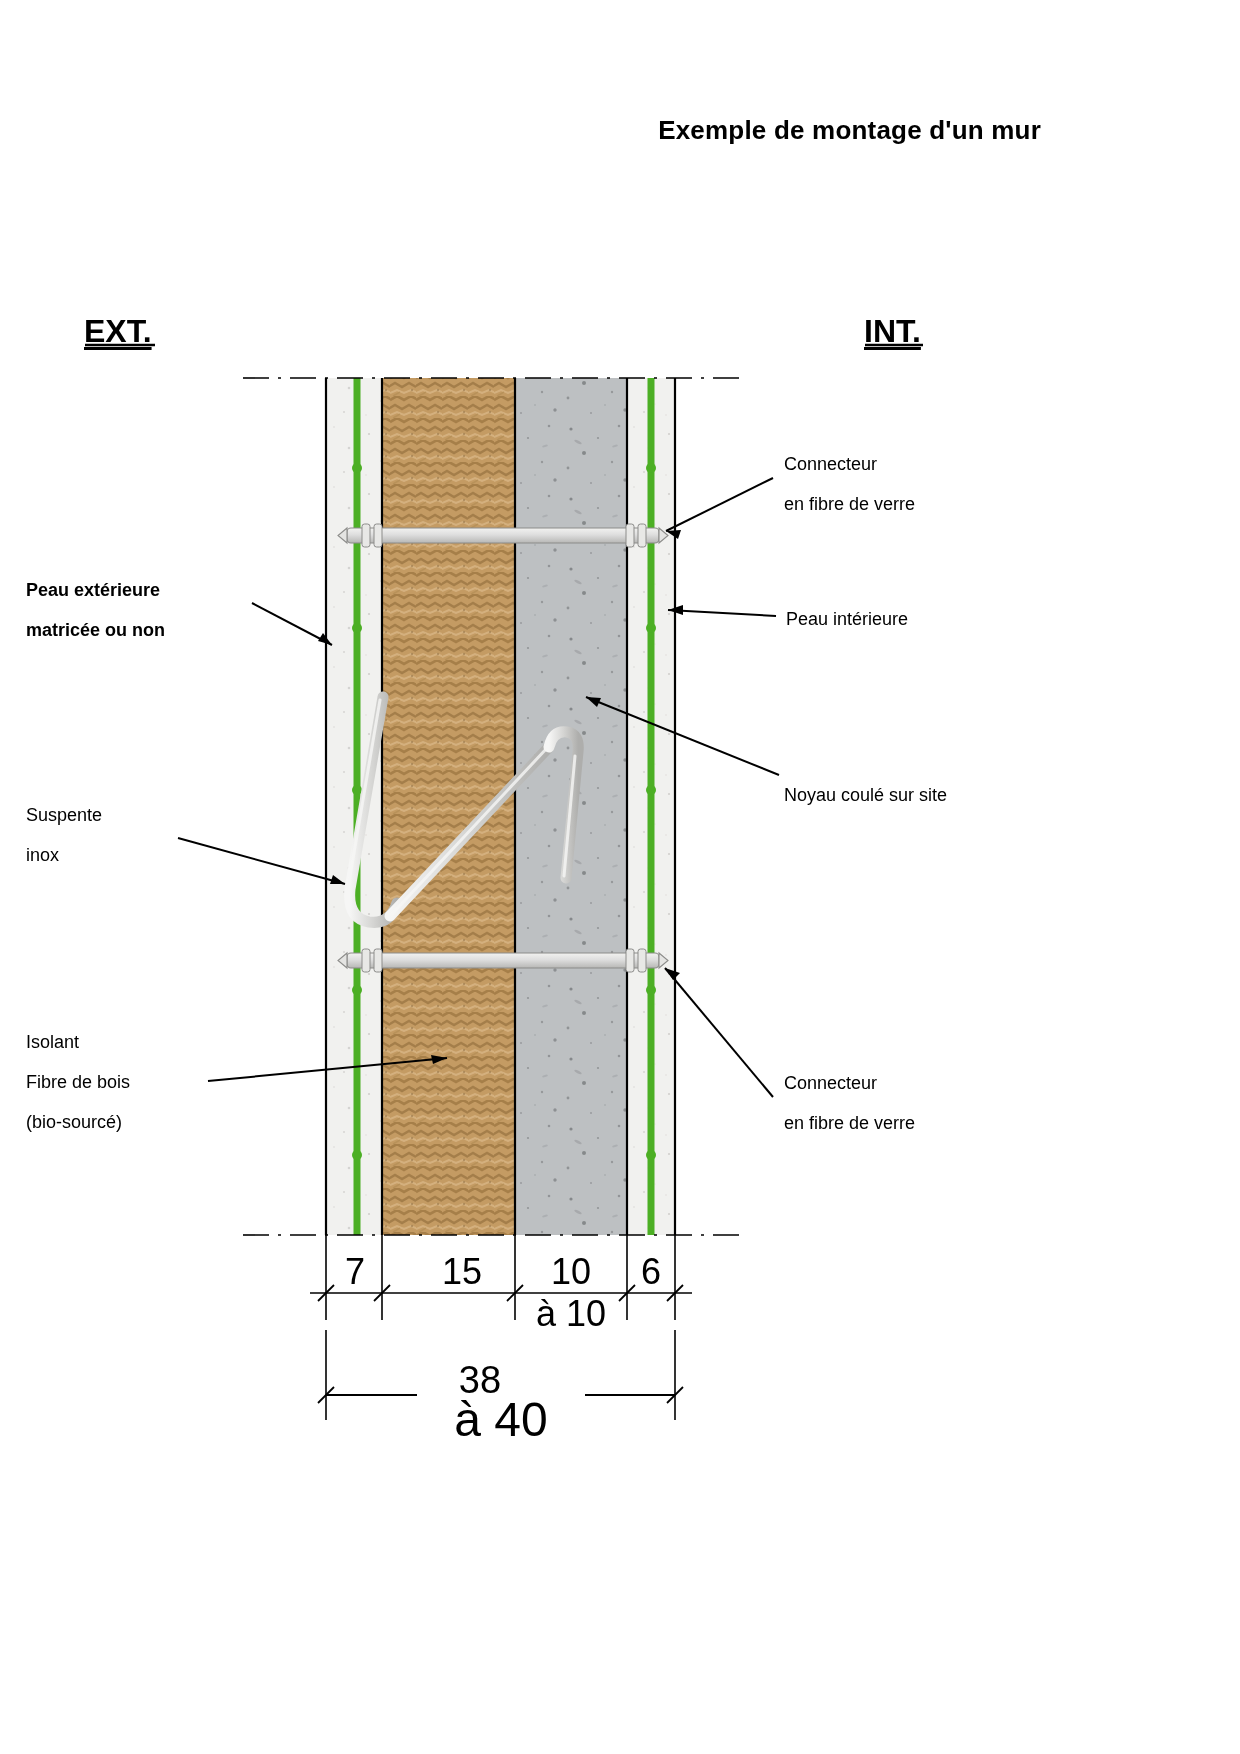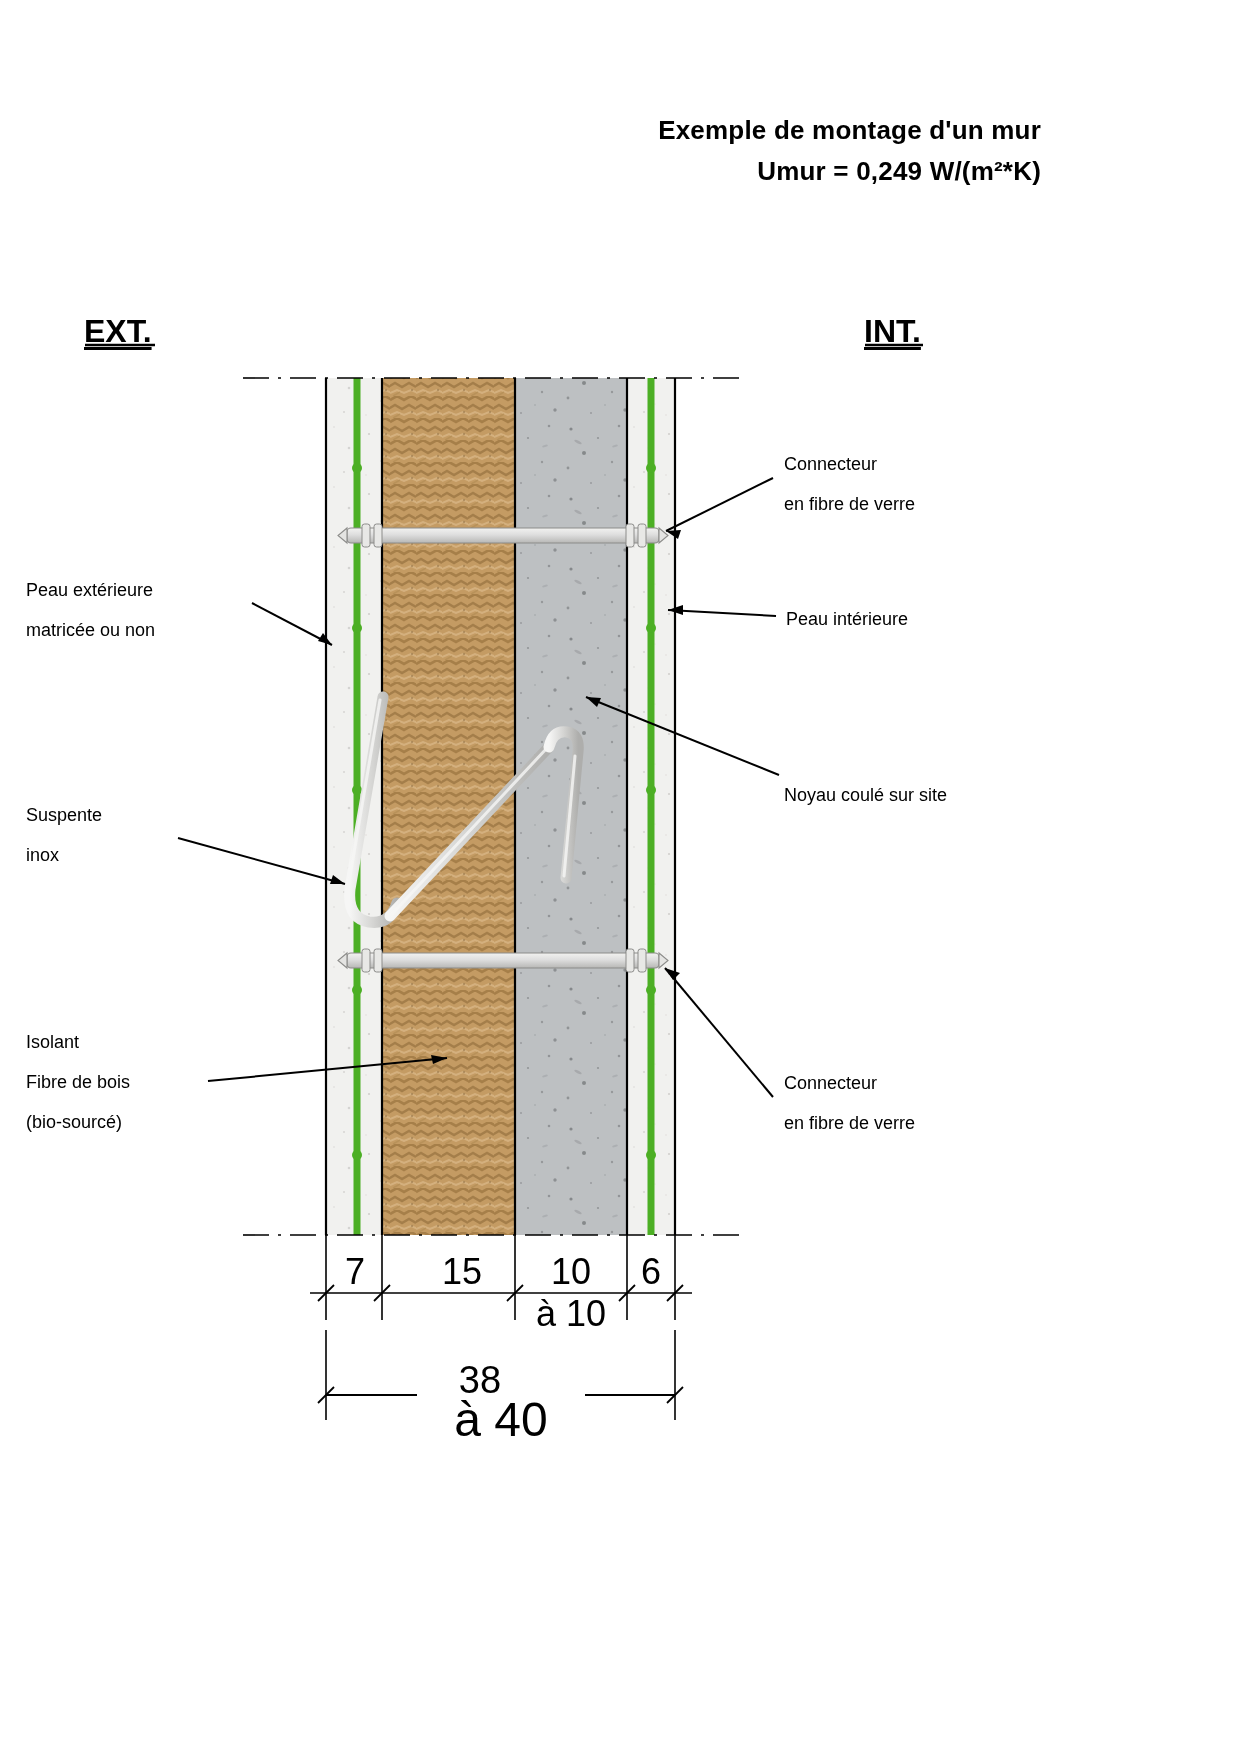--- a/index.html
+++ b/index.html
@@ -44,21 +44,21 @@
   #int-label { top: 313px; left: 864px; }
 
   
   .annot {
     position: absolute;
     font-size: 18px;
     line-height: 40px;
     white-space: pre-line;
   }
 
-  #annot-peau-ext  { top: 570px;  left: 26px;  }
+  #annot-peau-ext  { top: 570px;  left: 26px; font-weight: bold;  }
   #annot-suspente  { top: 795px;  left: 26px;  }
   #annot-isolant   { top: 1022px; left: 26px;  }
 
   #annot-connect-top { top: 444px;  left: 784px; }
   #annot-peau-int    { top: 599px;  left: 786px; }
   #annot-noyau       { top: 775px;  left: 784px; }
   #annot-connect-bot { top: 1063px; left: 784px; }
 
   
   .dim {
@@ -82,21 +82,20 @@
     position: absolute;
     top: 0;
     left: 0;
   }
 </style>
 </head>
 <body>
 
 <div id="title-block">
   <div>Exemple de montage d'un mur</div>
-  <div>Umur = 0,249 W/(m²*K)</div>
 </div>
 
 <div class="side-caption" id="ext-label">EXT.</div>
 <div class="side-caption" id="int-label">INT.</div>
 
 <div class="annot" id="annot-peau-ext">Peau extérieure
 matricée ou non</div>
 <div class="annot" id="annot-suspente">Suspente
 inox</div>
 <div class="annot" id="annot-isolant">Isolant

